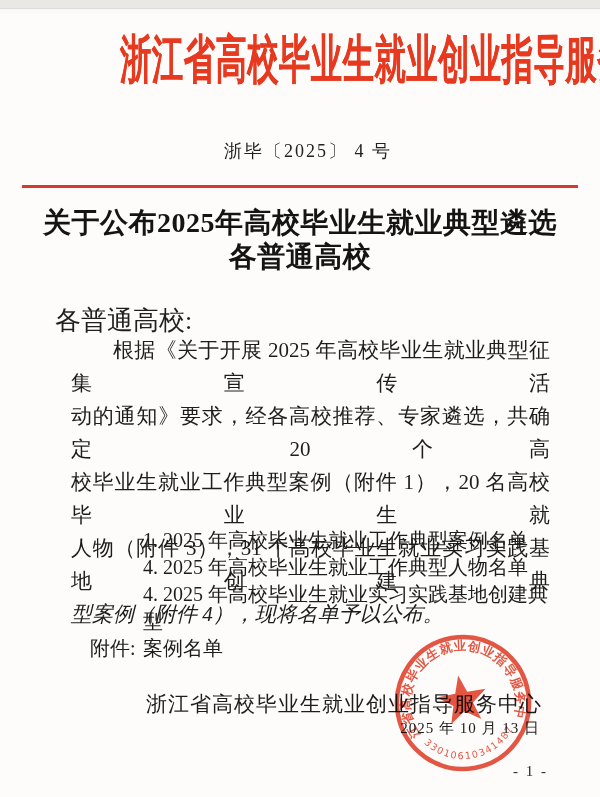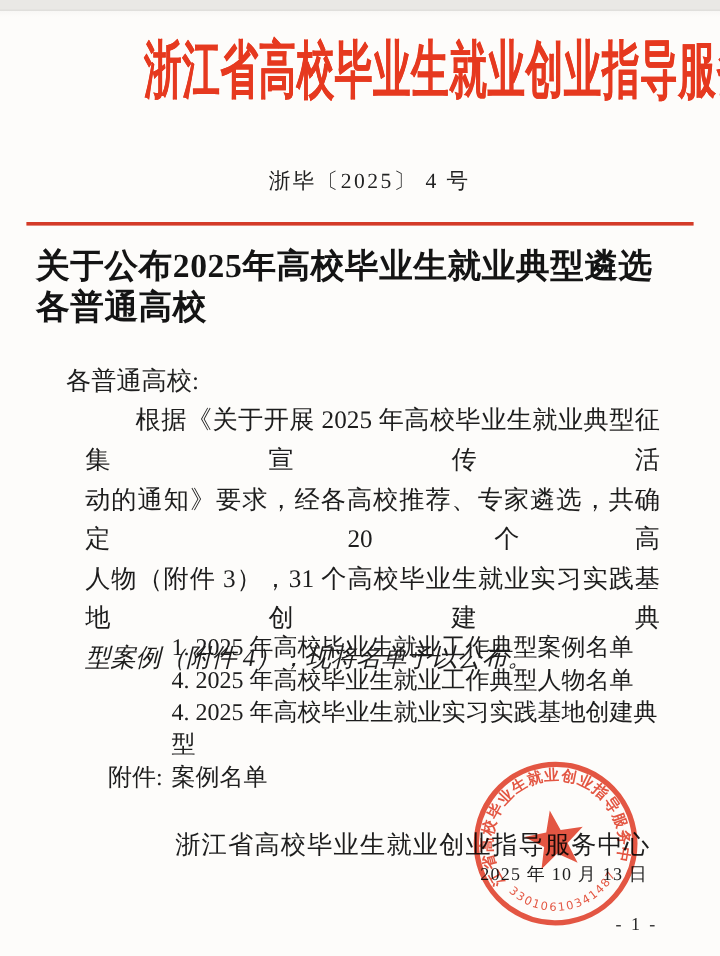--- a/index.html
+++ b/index.html
@@ -45,31 +45,31 @@
   }
   .red-line {
     position: absolute;
     top: 185px; left: 22px; right: 22px;
     height: 3px;
     background: #d43b28;
   }
   .doc-title {
     position: absolute;
     top: 206px; left: 30px; right: 30px;
-    text-align: left;
+    text-align: center;
     font-size: 28px;
     font-weight: bold;
     line-height: 34px;
     color: #141414;
     letter-spacing: 0.5px;
   }
   .salutation {
     position: absolute;
     top: 303px; left: 55px;
-    font-size: 21px;
+    font-size: 26px;
     color: #1f1f1f;
   }
   .body-text {
     position: absolute;
     top: 334px; left: 71px; right: 50px;
     font-size: 21px;
     line-height: 33px;
     color: #1d1d1d;
   }
   .body-line { text-align: justify; text-align-last: justify; }
@@ -131,20 +131,21 @@
   <div class="doc-title">
     <div>关于公布2025年高校毕业生就业典型遴选</div>
     <div>各普通高校</div>
   </div>
 
   <div class="salutation">各普通高校:</div>
 
   <div class="body-text">
     <div class="body-line first">根据《关于开展 2025 年高校毕业生就业典型征集宣传活</div>
     <div class="body-line">动的通知》要求，经各高校推荐、专家遴选，共确定 20 个高</div>
+    <div class="body-line">校毕业生就业工作典型案例（附件 1），20 名高校毕业生就</div>
     <div class="body-line">人物（附件 3），31 个高校毕业生就业实习实践基地创建典</div>
     <div class="body-line last">型案例（附件 4），现将名单予以公布。</div>
   </div>
 
   <div class="attachments">
     <div class="att-row">
       <div class="att-label">附件:</div>
       <div class="att-lines">
         <div>1. 2025 年高校毕业生就业工作典型案例名单</div>
         <div>4. 2025 年高校毕业生就业工作典型人物名单</div>

